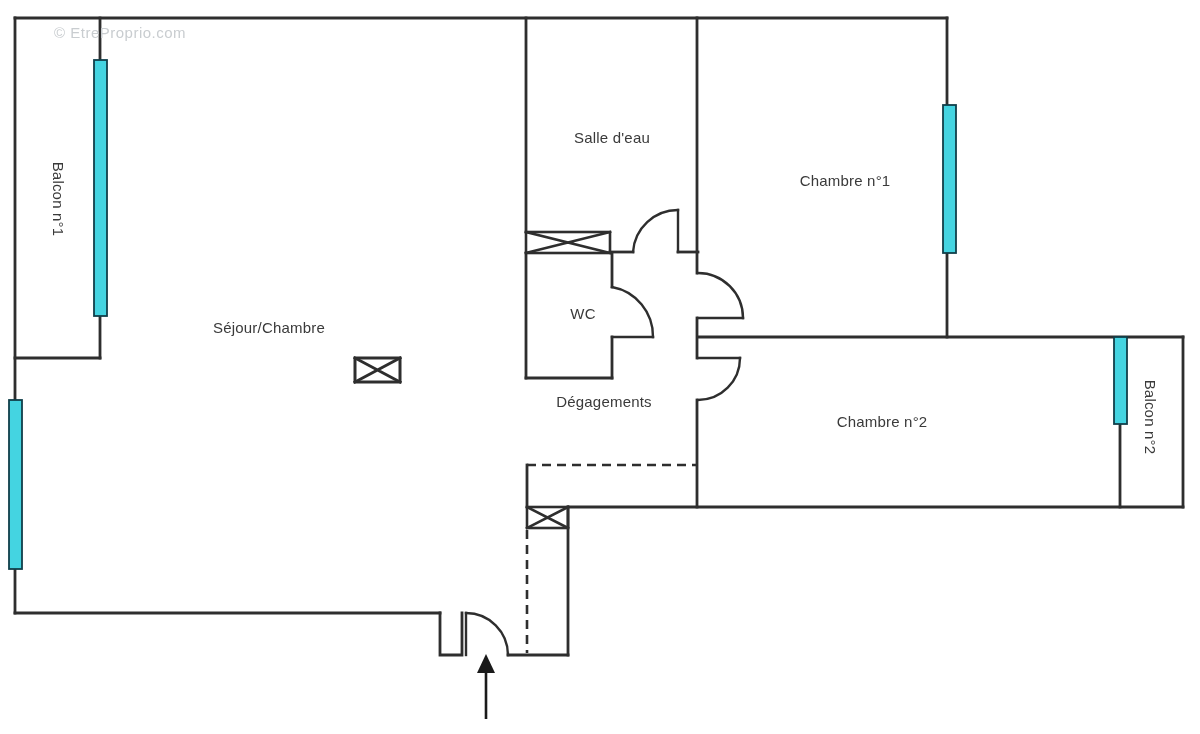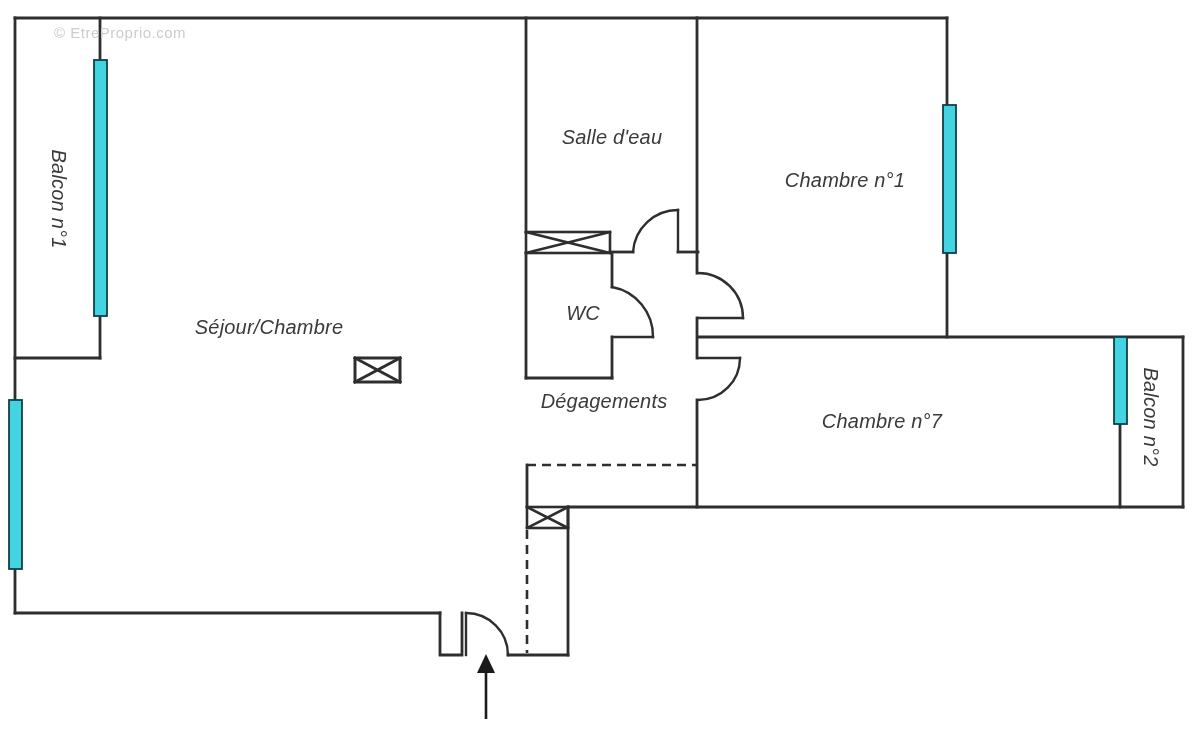--- a/index.html
+++ b/index.html
@@ -7,25 +7,24 @@
     position:relative;
     width:1200px;height:734px;
     background:#ffffff;
     font-family:"Liberation Sans", sans-serif;
     overflow:hidden;
   }
   #plan svg{position:absolute;left:0;top:0;}
   .room-label{
     position:absolute;
     transform:translate(-50%,-50%);
-    font-size:20px;
+    font-size:15px;
     color:#3a3a3a;
     white-space:nowrap;
     letter-spacing:0.2px;
-    font-style:italic;
   }
   .room-label.vertical{
     writing-mode:vertical-rl;
     text-orientation:mixed;
   }
   .watermark{
     position:absolute;
     left:22px;top:24px;
     font-size:15px;
     color:#c9cdd0;
@@ -156,16 +155,16 @@
   <div class="room-label" style="left:269px; top:327px;">Séjour/Chambre</div>
 
   <div class="room-label" style="left:612px; top:137px;">Salle d'eau</div>
 
   <div class="room-label" style="left:583px; top:313px;">WC</div>
 
   <div class="room-label" style="left:604px; top:401px;">Dégagements</div>
 
   <div class="room-label" style="left:845px; top:180px;">Chambre n°1</div>
 
-  <div class="room-label" style="left:882px; top:421px;">Chambre n°7</div>
+  <div class="room-label" style="left:882px; top:421px;">Chambre n°2</div>
 
   <div class="room-label vertical" style="left:1150px; top:417px;">Balcon n°2</div>
 </div>
 
 </body></html>

